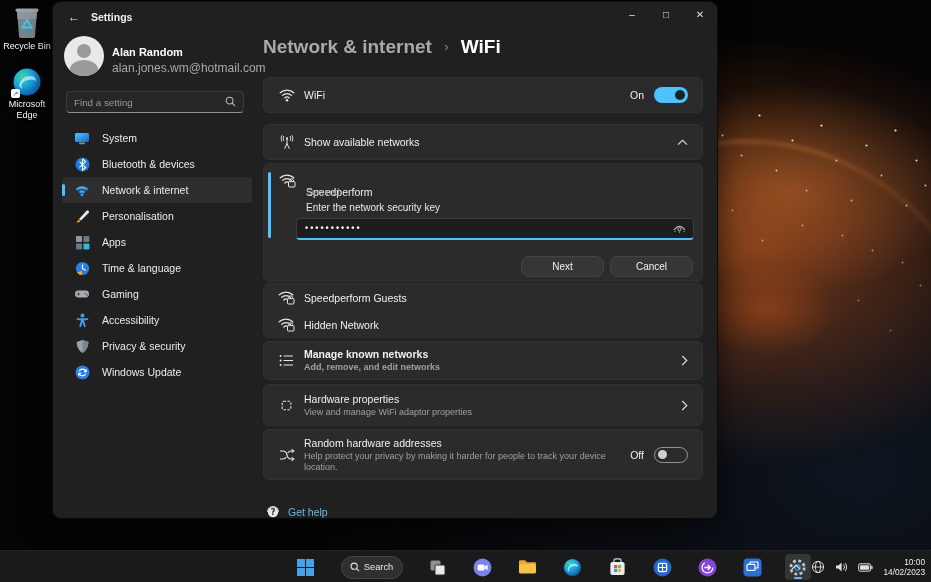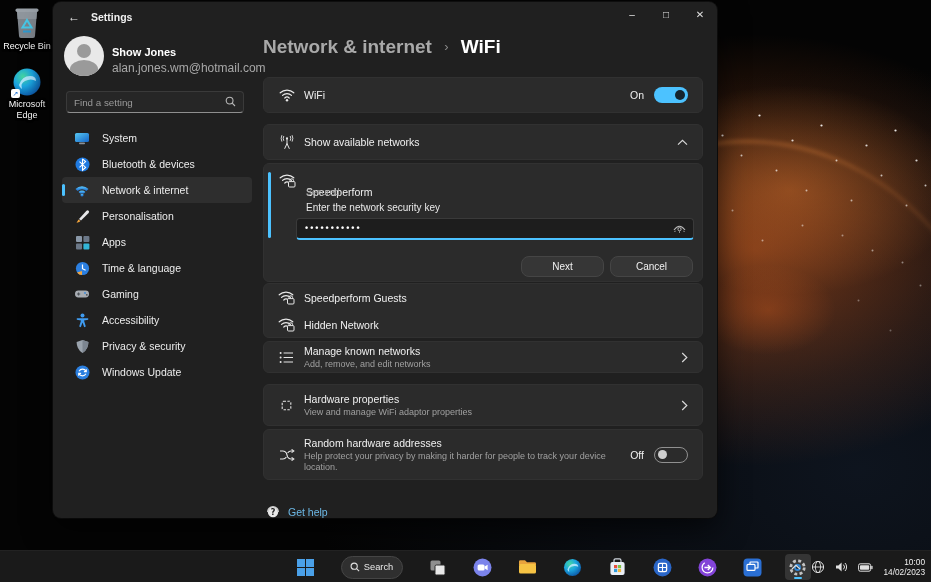--- a/index.html
+++ b/index.html
@@ -187,21 +187,21 @@
       <div class="wbtn">
           <span>✕</span>
         </div>
     </div>
   </div>
 
   <div class="avatar">
     <div class="head"></div>
       <div class="body"></div>
   </div>
-  <div class="uname">Show Jones</div>
+  <div class="uname">Alan Random</div>
   <div class="uemail">alan.jones.wm@hotmail.com</div>
 
   <div class="search">
     <input type="text" placeholder="Find a setting" style="">
     <span class="mag">
       <svg width="11" height="11" viewBox="0 0 11 11">
           <circle cx="4.6" cy="4.6" r="3.4" fill="none" stroke="#b8b8b8" stroke-width="1.1"></circle>
           <path d="M7.2 7.2 L10 10" stroke="#b8b8b8" stroke-width="1.1"></path>
         </svg>
     </span>
@@ -408,21 +408,21 @@
         <svg width="17" height="15" viewBox="0 0 17 15">
             <path d="M1.2 4.8 A10 10 0 0 1 14.8 4.8 M3.5 7.4 A6.6 6.6 0 0 1 12.5 7.4 M5.8 10 A3.2 3.2 0 0 1 10.2 10" fill="none" stroke="#e8e8e8" stroke-width="1.2" stroke-linecap="round"></path>
             <rect x="9.5" y="8.6" width="6.5" height="5.4" rx="1" fill="#2b2b2b" stroke="#e8e8e8" stroke-width="1"></rect>
             <path d="M10.9 8.6 L10.9 7.6 A1.85 1.85 0 0 1 14.6 7.6 L14.6 8.6" fill="none" stroke="#e8e8e8" stroke-width="1"></path>
           </svg>
       </span>
       <span class="rowlbl">Hidden Network</span>
     </div>
   </div>
 
-  <div class="card" style="top:339px; height:32px;">
+  <div class="card" style="top:339px; height:39px;font-weight:bold;">
     <div class="rowflex">
       <span class="rowico">
         <svg width="15" height="13" viewBox="0 0 15 13">
             <circle cx="1.6" cy="2" r="1" fill="#e8e8e8"></circle>
             <circle cx="1.6" cy="6.5" r="1" fill="#e8e8e8"></circle>
             <circle cx="1.6" cy="11" r="1" fill="#e8e8e8"></circle>
             <path d="M4.6 2 L14 2 M4.6 6.5 L14 6.5 M4.6 11 L14 11" stroke="#e8e8e8" stroke-width="1.2"></path>
           </svg>
       </span>
       <span>

